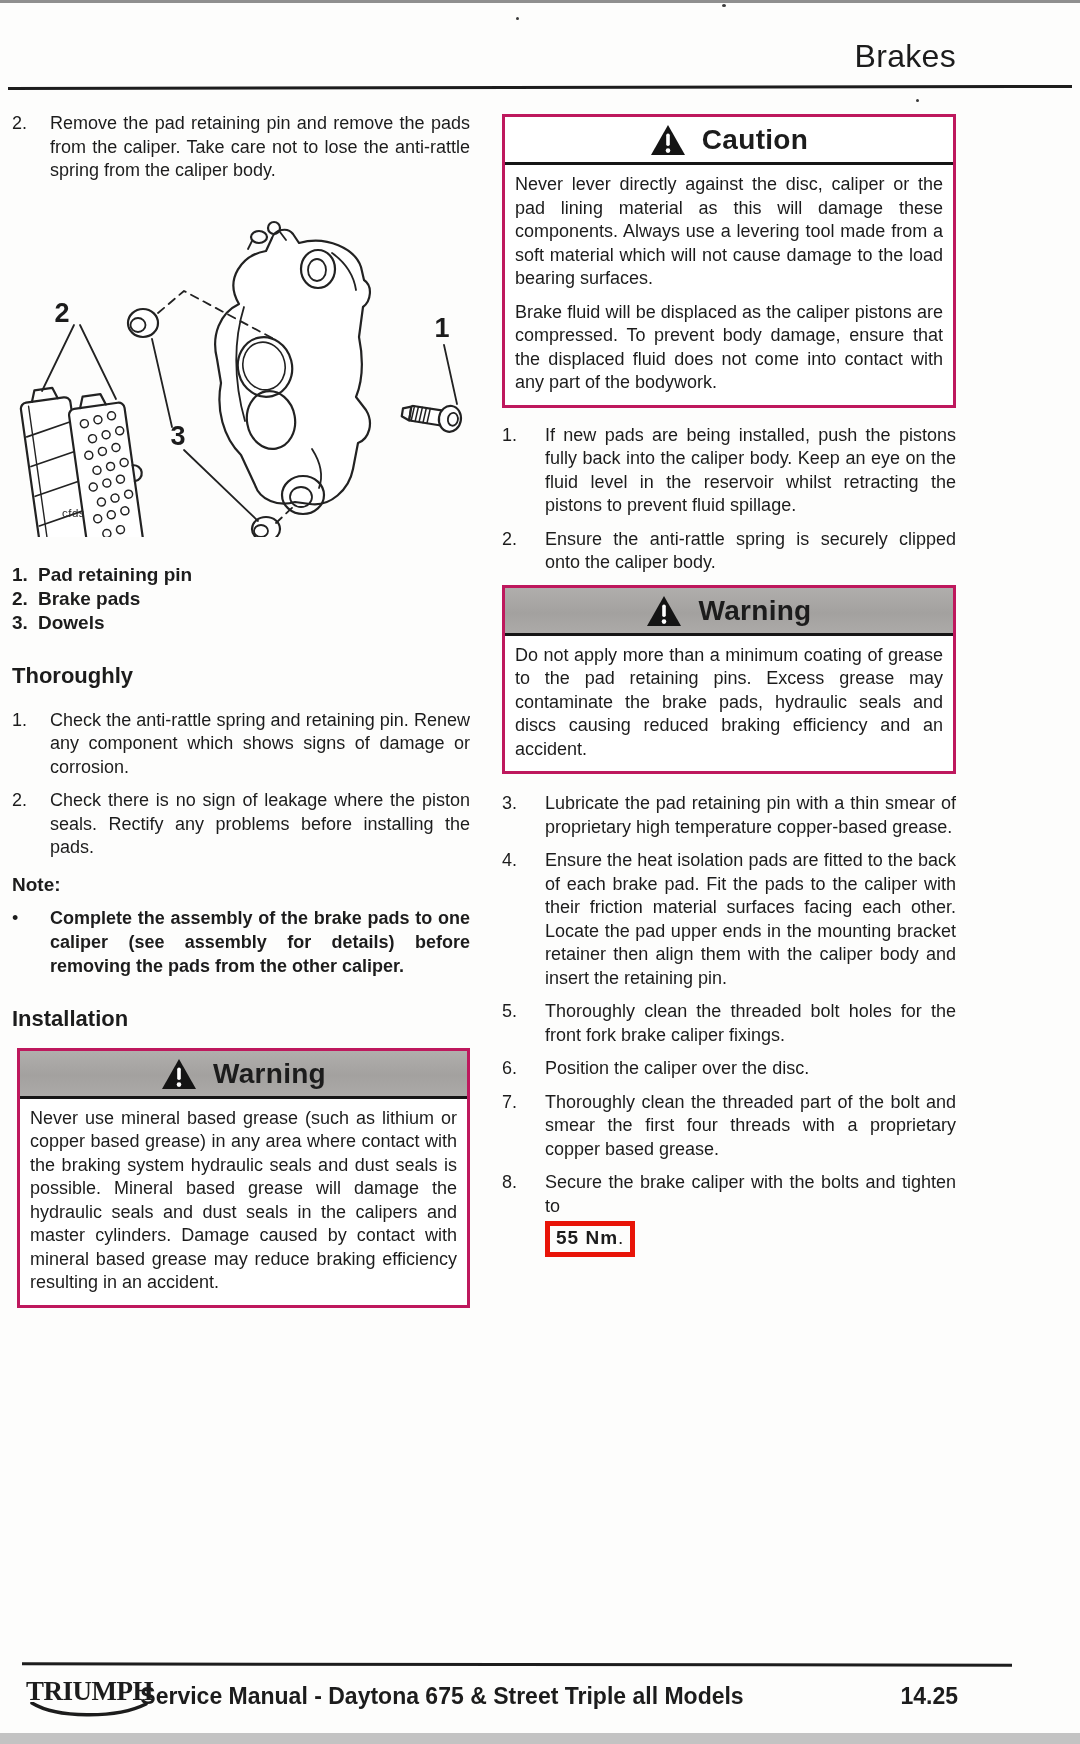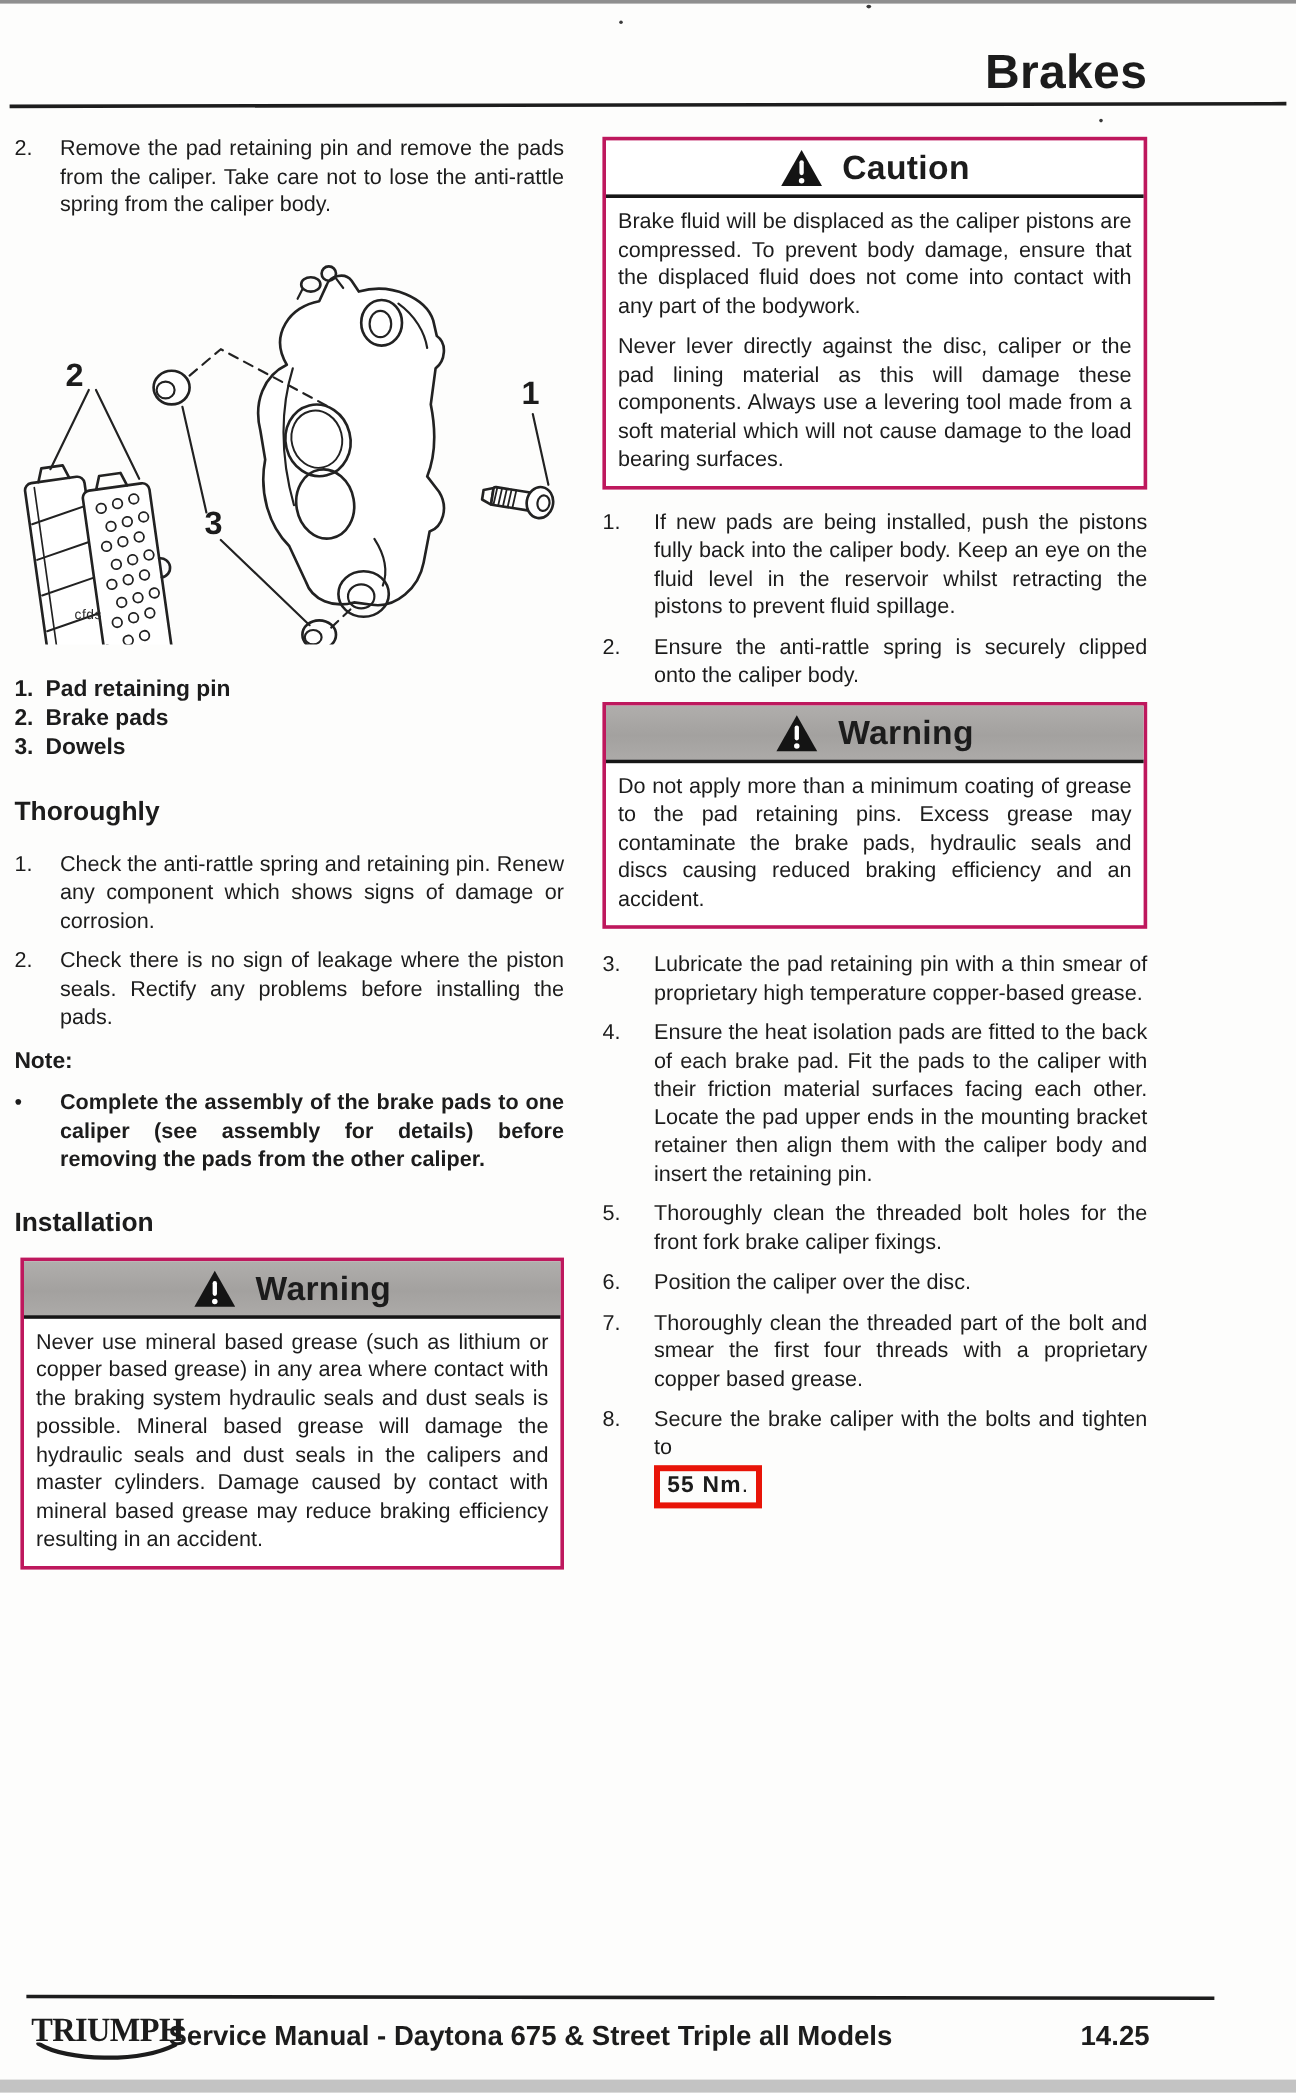--- a/index.html
+++ b/index.html
@@ -5,21 +5,21 @@
   html,body{margin:0;padding:0;}
   body{
     width:1080px;height:1744px;position:relative;background:#fdfdfc;
     font-family:"Liberation Sans", sans-serif;color:#1c1c1c;
     -webkit-font-smoothing:antialiased;overflow:hidden;
   }
   .strip-top{position:absolute;top:0;left:0;width:1080px;height:3px;background:#8f8f8f;}
   .strip-bottom{position:absolute;top:1733px;left:0;width:1080px;height:11px;background:#c3c3c3;}
   .speck{position:absolute;background:#3a3a3a;border-radius:50%;}
 
-  .page-title{position:absolute;top:38px;right:124px;font-size:40px;font-weight:bold;letter-spacing:0.3px;text-align:center;}
+  .page-title{position:absolute;top:38px;right:124px;font-size:32px;font-weight:normal;letter-spacing:0.3px;text-align:center;}
   .rule-top{position:absolute;top:86px;left:8px;width:1064px;height:3px;background:#1d1d1d;transform:rotate(-0.12deg);}
   .rule-footer{position:absolute;top:1663px;left:22px;width:990px;height:3px;background:#1d1d1d;transform:rotate(0.08deg);}
 
   .col-left{position:absolute;left:12px;top:112px;width:458px;}
   .col-right{position:absolute;left:502px;top:114px;width:454px;}
 
   .step-row{display:flex;margin-bottom:10px;}
   .step-num{flex:0 0 38px;font-size:18px;line-height:23.5px;}
   .col-right .step-num{flex:0 0 43px;}
   .step-text{flex:1;font-size:18px;line-height:23.5px;text-align:justify;}
@@ -231,22 +231,22 @@
   <div class="alert-box">
     <div class="alert-header">
       <svg width="36" height="32" viewBox="0 0 36 32">
         <path d="M18 1 L35 31 L1 31 Z" fill="#141414"></path>
         <rect x="16.2" y="9.5" width="3.6" height="12.5" rx="1.8" fill="#fff"></rect>
         <circle cx="18" cy="26.6" r="2.3" fill="#fff"></circle>
       </svg>
       <span class="alert-title">Caution</span>
     </div>
     <div class="alert-body">
+      <p>Never lever directly against the disc, caliper or the pad lining material as this will damage these components. Always use a levering tool made from a soft material which will not cause damage to the load bearing surfaces.</p>
       <p>Brake fluid will be displaced as the caliper pistons are compressed. To prevent body damage, ensure that the displaced fluid does not come into contact with any part of the bodywork.</p>
-      <p>Never lever directly against the disc, caliper or the pad lining material as this will damage these components. Always use a levering tool made from a soft material which will not cause damage to the load bearing surfaces.</p>
     </div>
   </div>
 
   <div class="steps-block" style="margin-top:16px;">
     <div class="step-row">
       <div class="step-num">1.</div>
       <div class="step-text">If new pads are being installed, push the pistons fully back into the caliper body. Keep an eye on the fluid level in the reservoir whilst retracting the pistons to prevent fluid spillage.</div>
     </div>
     <div class="step-row">
       <div class="step-num">2.</div>

